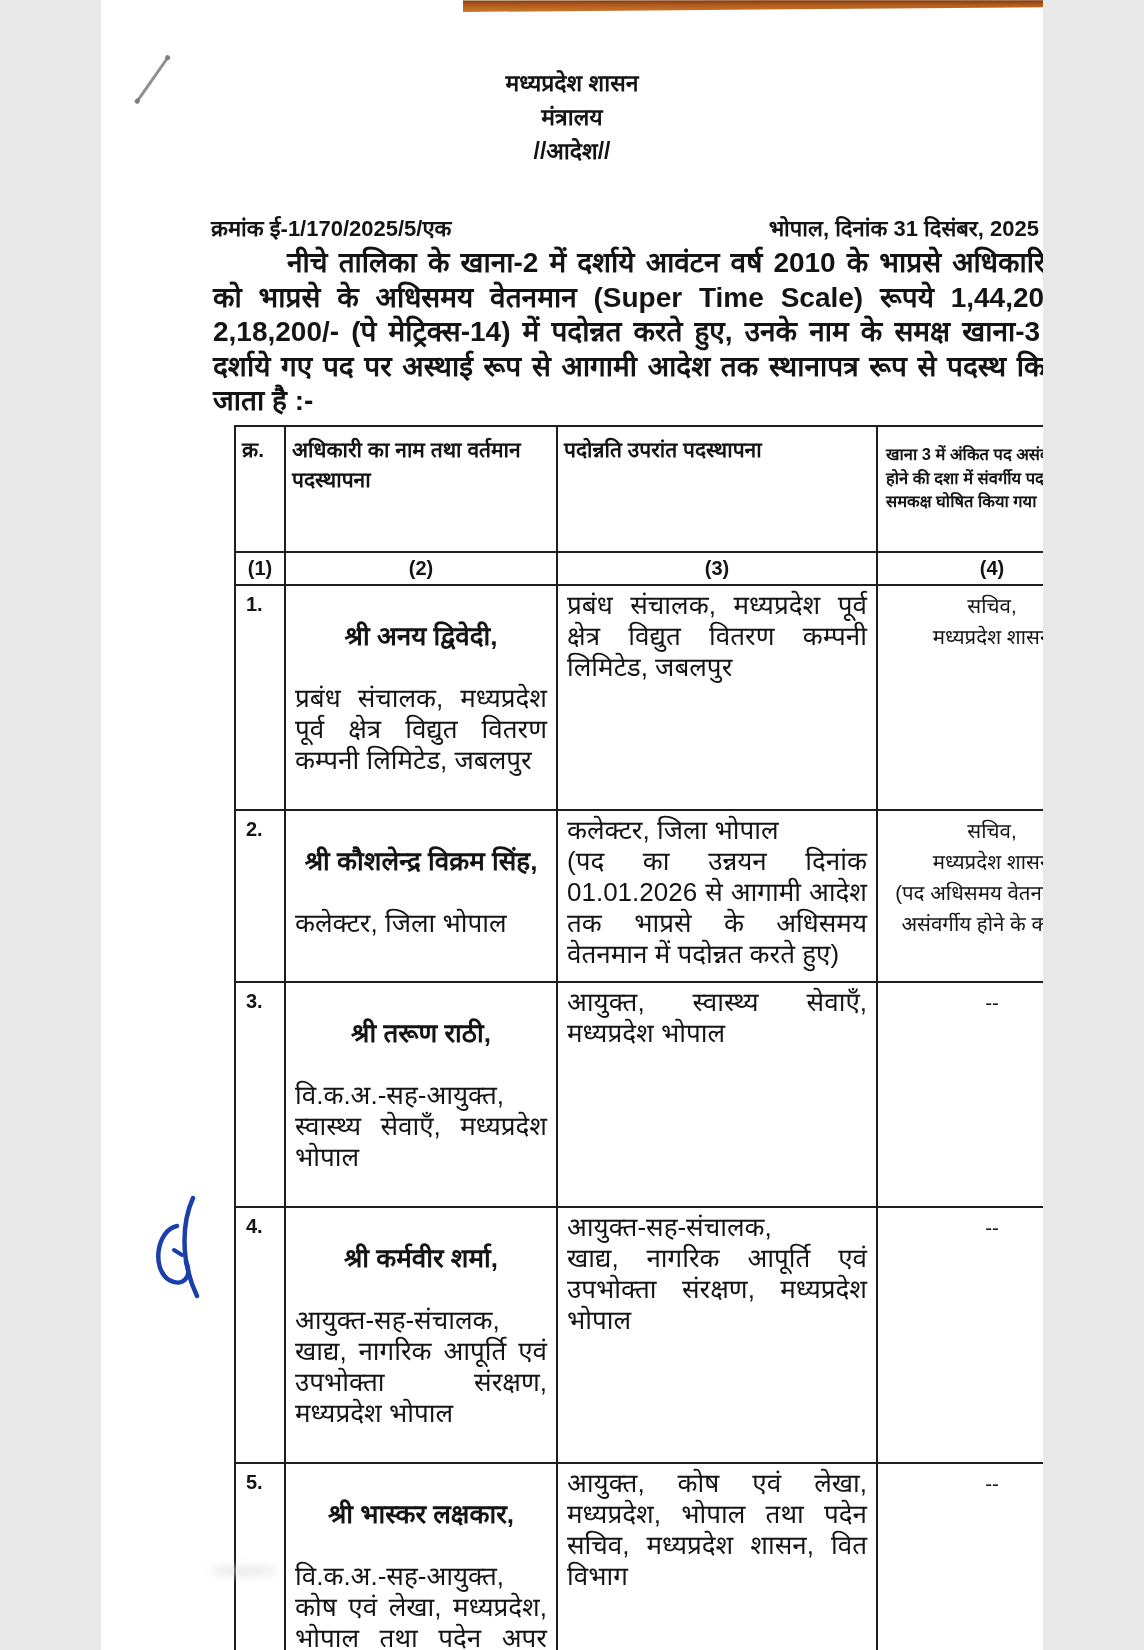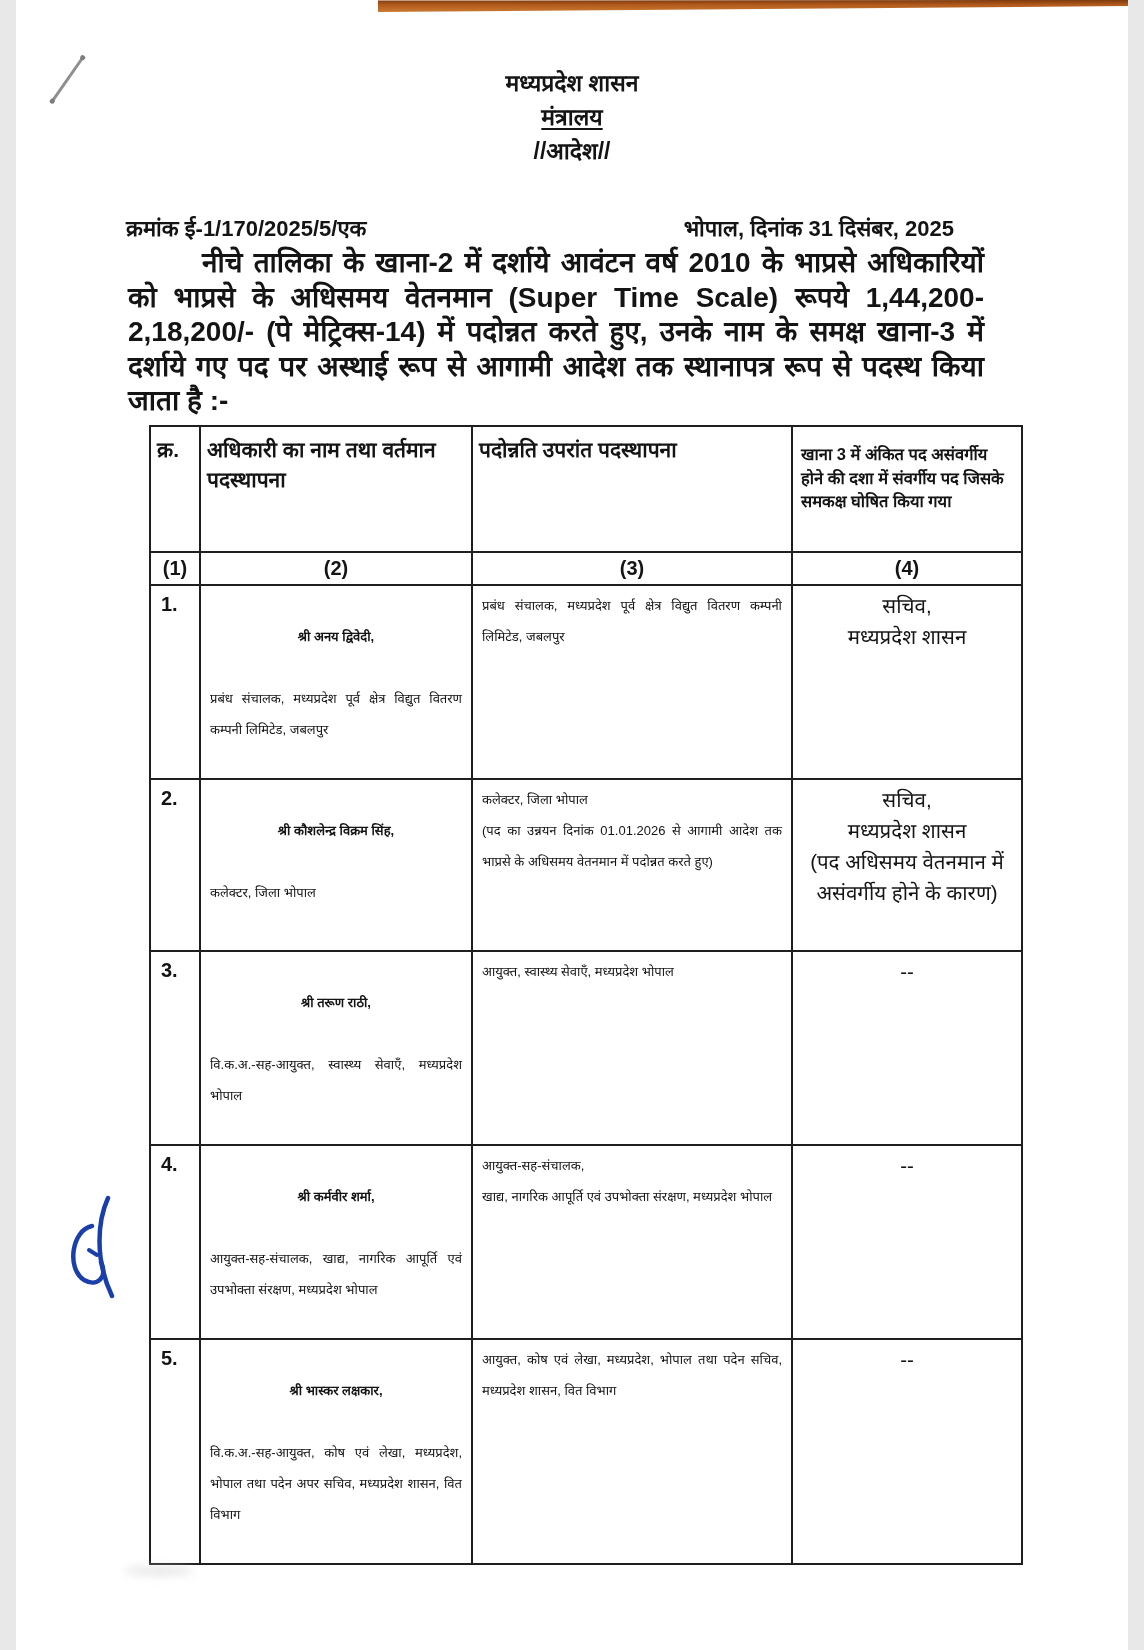--- a/index.html
+++ b/index.html
@@ -1,17 +1,17 @@
 <!DOCTYPE html>
 <html><head>
 <meta charset="utf-8">
 <style>
   html,body { margin:0; padding:0; background:#e8e8e8; }
   .page {
-    position:relative; width:1112px; height:1650px; margin:0 auto;
+    position:relative; width:942px; height:1650px; margin:0 auto;
     background:#ffffff; overflow:hidden;
     font-family:"Liberation Sans", sans-serif; color:#141414;
   }
 
   
   .scan-strip {
     position:absolute; top:0; left:362px; width:782px; height:12px;
     background:linear-gradient(180deg,#7d3a0f 0%,#b25a1c 40%,#c97a33 100%);
     clip-path:polygon(0 5%, 100% 0, 100% 48%, 0 100%);
   }
@@ -34,21 +34,21 @@
 
   .smudge {
     position:absolute; left:108px; top:1566px; width:70px; height:10px;
     background:#d7d7d7; filter:blur(4px); opacity:.55; border-radius:50%;
   }
 
   .doc-header {
     position:absolute; top:66px; left:0; width:100%;
     text-align:center; font-weight:bold; font-size:23px; line-height:34px;
   }
-  .doc-header .underlined { text-decoration:underline; text-underline-offset:3px; }
+  .doc-header .underlined { text-underline-offset:3px; }
 
   .ref-row {
     position:absolute; top:212px; left:110px; width:828px;
     display:flex; justify-content:space-between;
     font-weight:bold; font-size:22px;
   }
 
   .body-para {
     position:absolute; top:246px; left:112px; width:856px;
     font-size:28px; line-height:34.5px; text-align:justify; text-indent:74px;font-weight:bold;
@@ -67,21 +67,21 @@
     padding:8px 6px 2px 6px;
   }
   .order-table th.th-col4 { font-size:16.5px; line-height:23.5px; padding:16px 8px; }
   .order-table td.numcell {
     font-weight:bold; text-align:center; font-size:20px; line-height:28px; padding:1px 0;
   }
   .order-table td.sno {
     font-weight:bold; font-size:20px; padding:7px 0 0 10px; text-align:left;
   }
   .order-table td.cell {
-    font-size:13px; line-height:31px; text-align:justify;
+    font-size:26px; line-height:31px; text-align:justify;
     white-space:pre-line; padding:4px 9px 2px 9px;
   }
   .order-table td.col4cell {
     text-align:center; white-space:pre-line; font-size:20.5px; line-height:31px;
     padding:4px 6px 2px 6px;
     margin-top:40px;
   }
   .cell-name { font-weight:bold; text-align:center; }
 
   tr.h-head { height:126px; }

